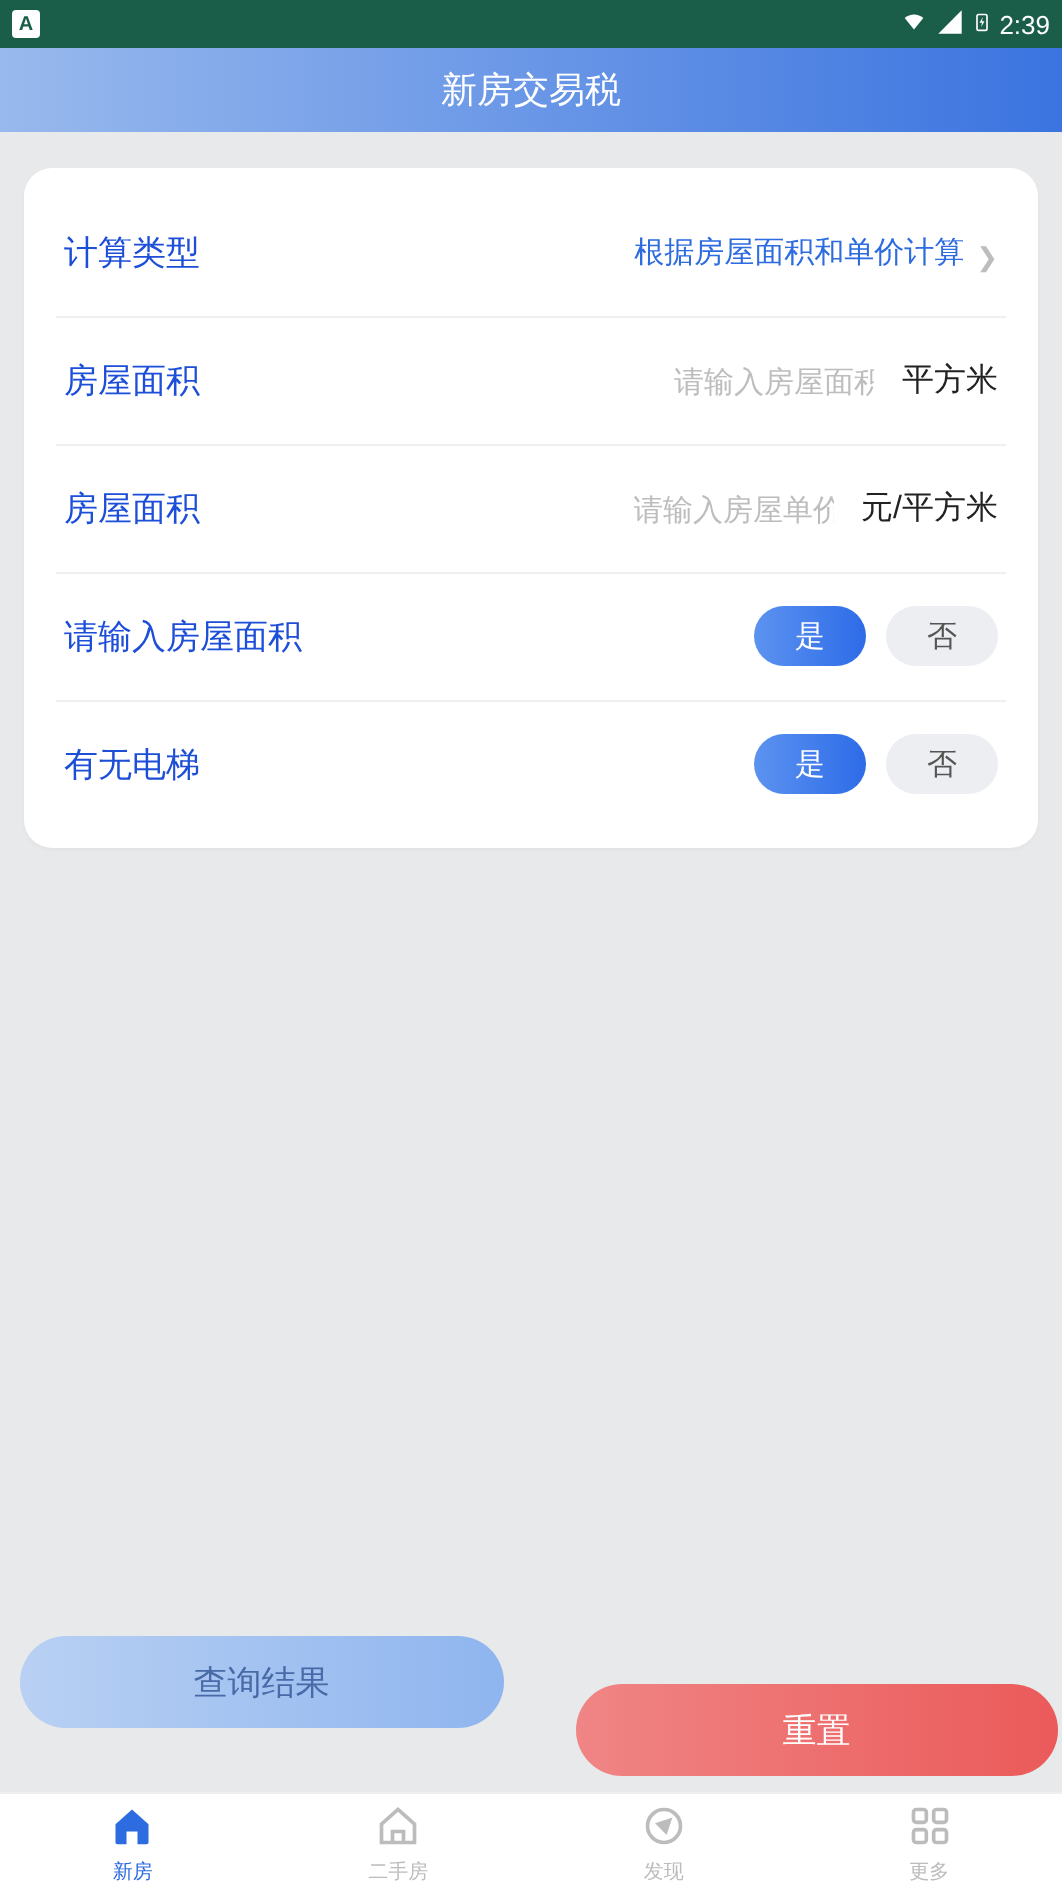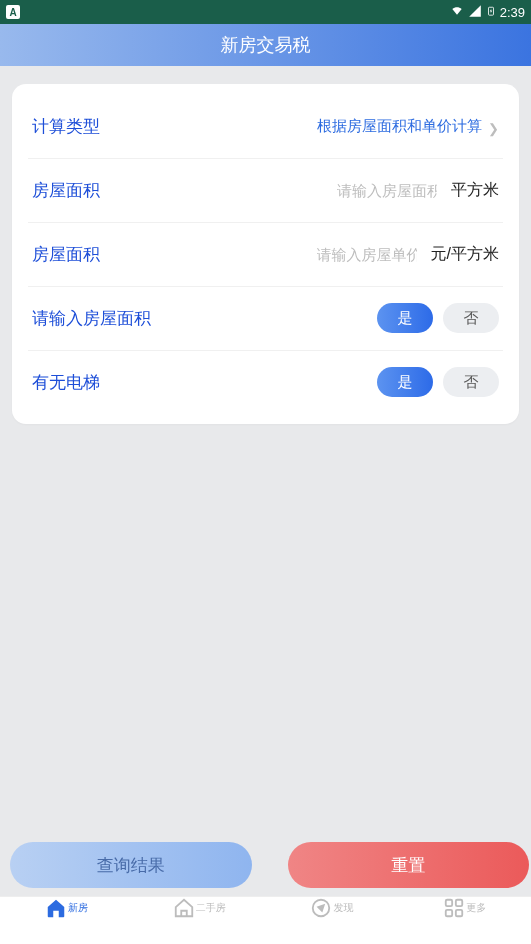--- a/index.html
+++ b/index.html
@@ -26,25 +26,25 @@
 .unit { font-size: 16px; color: #222; margin-left: 8px; }
 .seg { display: flex; gap: 10px; }
 .seg-btn { width: 56px; height: 30px; border-radius: 15px; display:flex; align-items:center; justify-content:center; font-size:15px; }
 .seg-yes { background: linear-gradient(90deg, #5c93f0, #2d6be8); color:#fff; }
 .seg-no  { background: #eceef1; color:#555; }
 
 
 .btn-row { position:absolute; left:10px; right:2px; bottom:56px; display:flex; gap:36px; }
 .big-btn { flex:1; height:46px; border-radius:23px; display:flex; align-items:center; justify-content:center; font-size:17px; color:#fff; }
 .btn-query { background: linear-gradient(90deg, #b8d0f3, #8fb5ef); color:#486ba8; }
-.btn-reset { background: linear-gradient(90deg, #f08585, #eb5a5a); }
+.btn-reset { background: linear-gradient(90deg, #f08585, #eb5a5a); margin-top: 24px; }
 
 
 .nav { position:absolute; left:0; right:0; bottom:0; height:48px; background:#fff; border-top:1px solid #eee; display:flex; }
-.nav-item { flex:1; display:flex; justify-content:center; gap:1px; font-size:10px; color:#bcbcbc; overflow:hidden; }
+.nav-item { flex:1; display:flex; flex-direction:column; align-items:center; justify-content:center; gap:1px; font-size:10px; color:#bcbcbc; overflow:hidden; }
 .nav-item.active { color:#2c6be0; }
 .nav-icon { width:22px; height:22px; display:flex; align-items:center; justify-content:center; }
 .nav-icon svg { width:22px; height:22px; }
 .nav-label { transform: translateY(4px); }
 .nav-item.active .nav-label { color:#2c6be0; }
 </style>
 </head>
 <body>
 
 <div class="status-bar">

